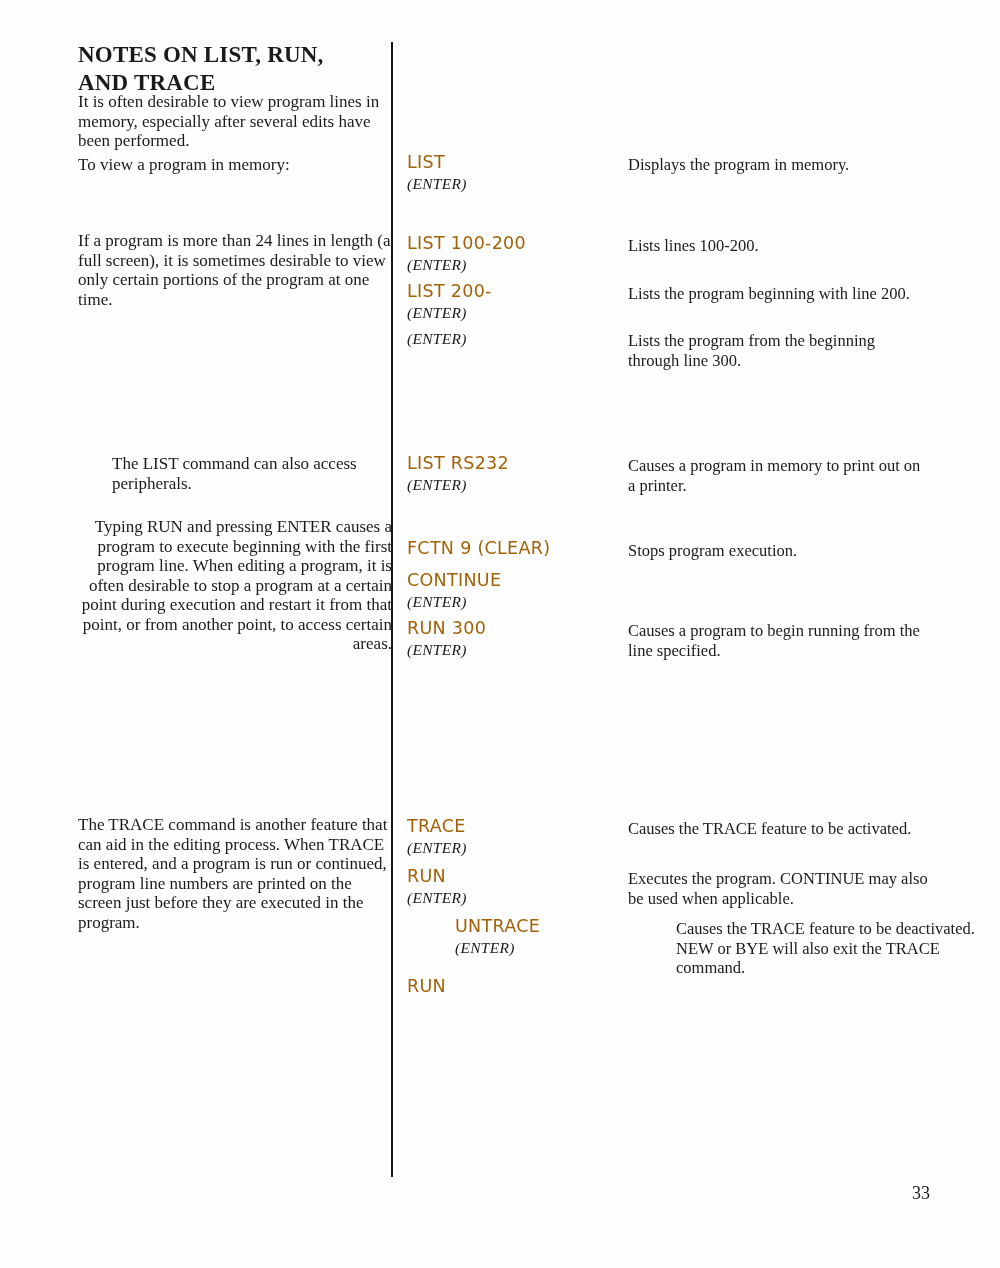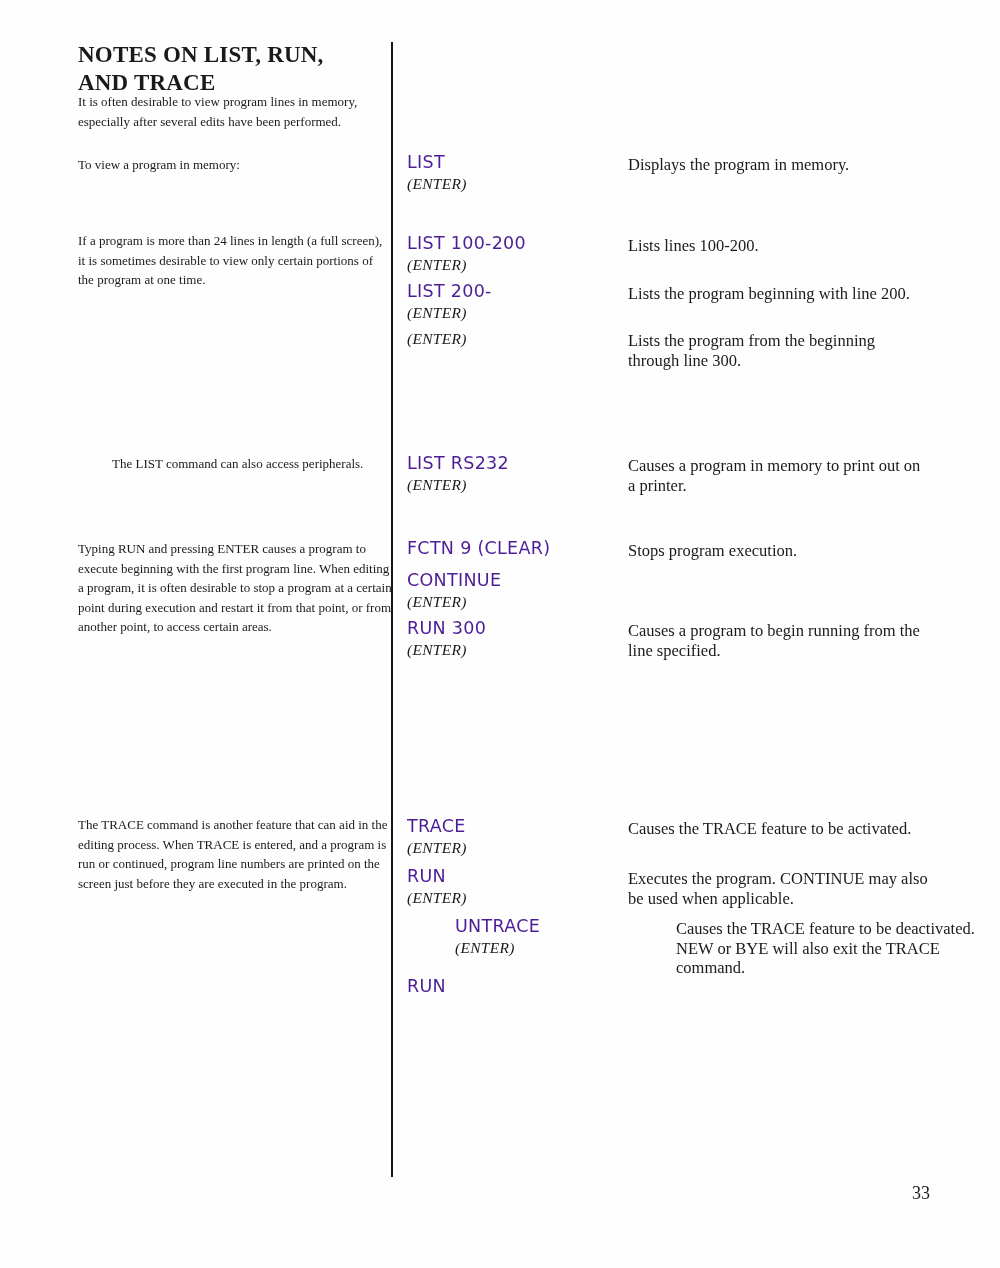--- a/index.html
+++ b/index.html
@@ -19,28 +19,28 @@
     width: 330px;
     font-size: 23px;
     font-weight: bold;
     line-height: 28px;
     letter-spacing: 0.2px;
   }
   .para {
     position: absolute;
     left: 78px;
     width: 314px;
-    font-size: 13px;
+    font-size: 17px;
     line-height: 19.5px;
   }
   .p1 { top: 92px; }
   .p2 { top: 155px; }
   .p3 { top: 231px; }
   .p4 { top: 454px; margin-left: 34px; }
-  .p5 { top: 539px; }
+  .p5 { top: 517px; text-align: right; }
   .p6 { top: 815px; }
   .divider {
     position: absolute;
     left: 391px;
     top: 42px;
     width: 2px;
     height: 1135px;
     background: #161616;
   }
   .entry {
@@ -58,21 +58,21 @@
   .e8  { top: 618px; }
   .e9  { top: 816px; }
   .e10 { top: 866px; }
   .e11 { top: 916px; margin-left: 48px; }
   .e12 { top: 976px; }
   .cmd {
     font-family: "DejaVu Sans", sans-serif;
     font-size: 17.5px;
     line-height: 21px;
     letter-spacing: 0.3px;
-    color: #4c1d95;
+    color: #a16207;
     white-space: nowrap;
   }
   .key {
     font-size: 15.5px;
     font-style: italic;
     line-height: 18px;
     margin-top: 2px;
     letter-spacing: 0.3px;
   }
   .desc {

